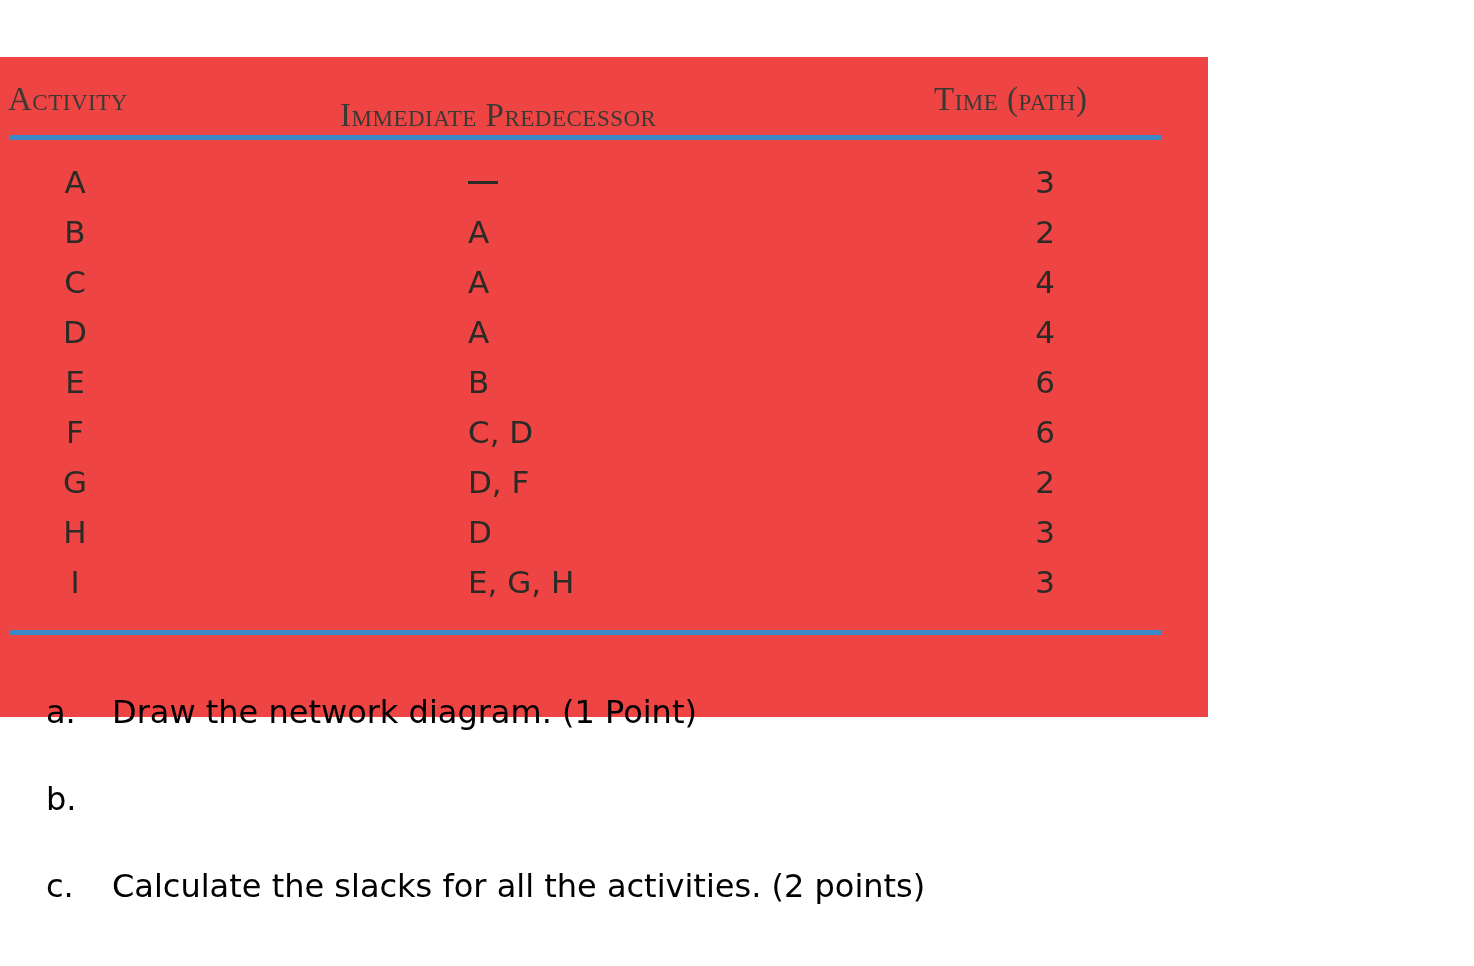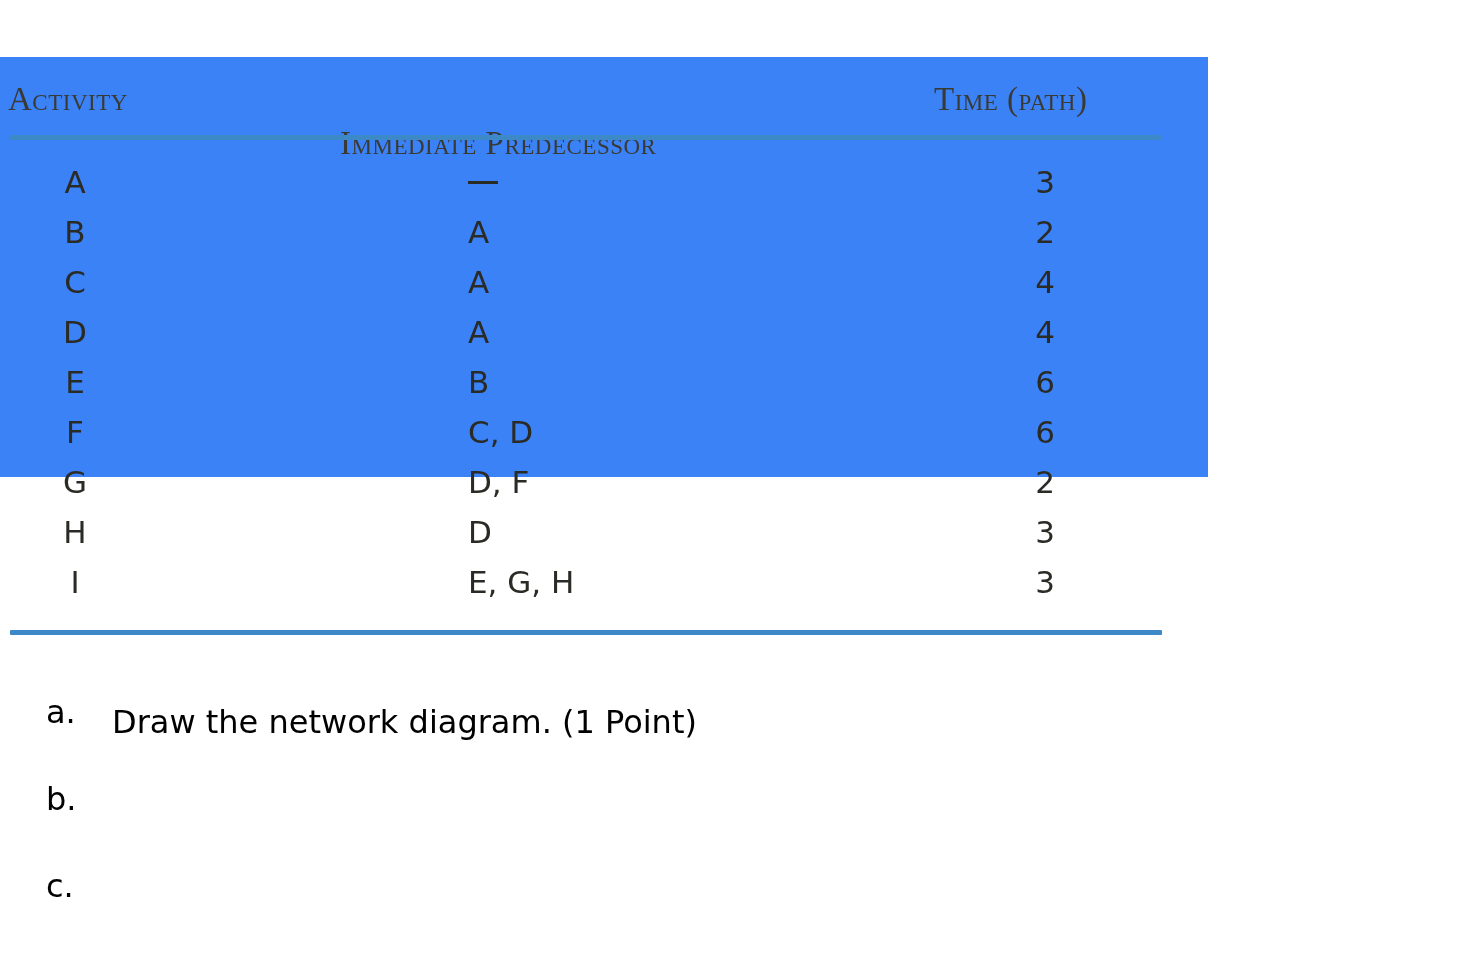--- a/index.html
+++ b/index.html
@@ -15,22 +15,22 @@
     font-family: "Liberation Sans", sans-serif;
     overflow: hidden;
   }
 
   
   #table-panel {
     position: absolute;
     left: 0;
     top: 57px;
     width: 1208px;
-    height: 420px;
-    background: #3b82f6;
+    height: 660px;
+    background: #ef4444;
   }
 
   
   .table-header {
     position: absolute;
     left: 0;
     top: 22px;
     width: 1208px;
     height: 46px;
   }
@@ -39,21 +39,21 @@
     font-family: "Liberation Serif", "DejaVu Serif", serif;
     font-variant: small-caps;
     font-weight: 400;
     font-size: 33px;
     letter-spacing: 0.5px;
     color: #3a3a34;
     white-space: nowrap;
     line-height: 40px;
   }
   #hdr-activity   { left: 8px;  top: 0; }
-  #hdr-predecessor{ left: 340px; top: 16px; margin-top: 28px; }
+  #hdr-predecessor{ left: 340px; top: 16px; }
   #hdr-time       { left: 934px; top: 0; }
 
   
   .rule {
     position: absolute;
     left: 10px;
     width: 1152px;
     height: 5px;
     background: #3d88c6;
     border-radius: 1px;
@@ -121,21 +121,21 @@
   }
   .q-marker {
     position: absolute;
     left: 46px;
     top: 0;
     width: 48px;
   }
   .q-text {
     position: absolute;
     left: 112px;
-    top: 10px;
+    top: 0;
   }
 </style>
 </head>
 <body>
 
 <div id="table-panel">
 
   <div class="table-header">
     <div class="hdr" id="hdr-activity">Activity</div>
     <div class="hdr" id="hdr-predecessor">Immediate Predecessor</div>
@@ -212,15 +212,16 @@
     <span class="q-marker">a.</span>
     <span class="q-text">Draw the network diagram. (1 Point)</span>
   </div>
 
   <div class="question">
     <span class="q-marker">b.</span>
   </div>
 
   <div class="question">
     <span class="q-marker">c.</span>
+    <span class="q-text">Calculate the slacks for all the activities. (2 points)</span>
   </div>
 
 </div>
 
 </body></html>

